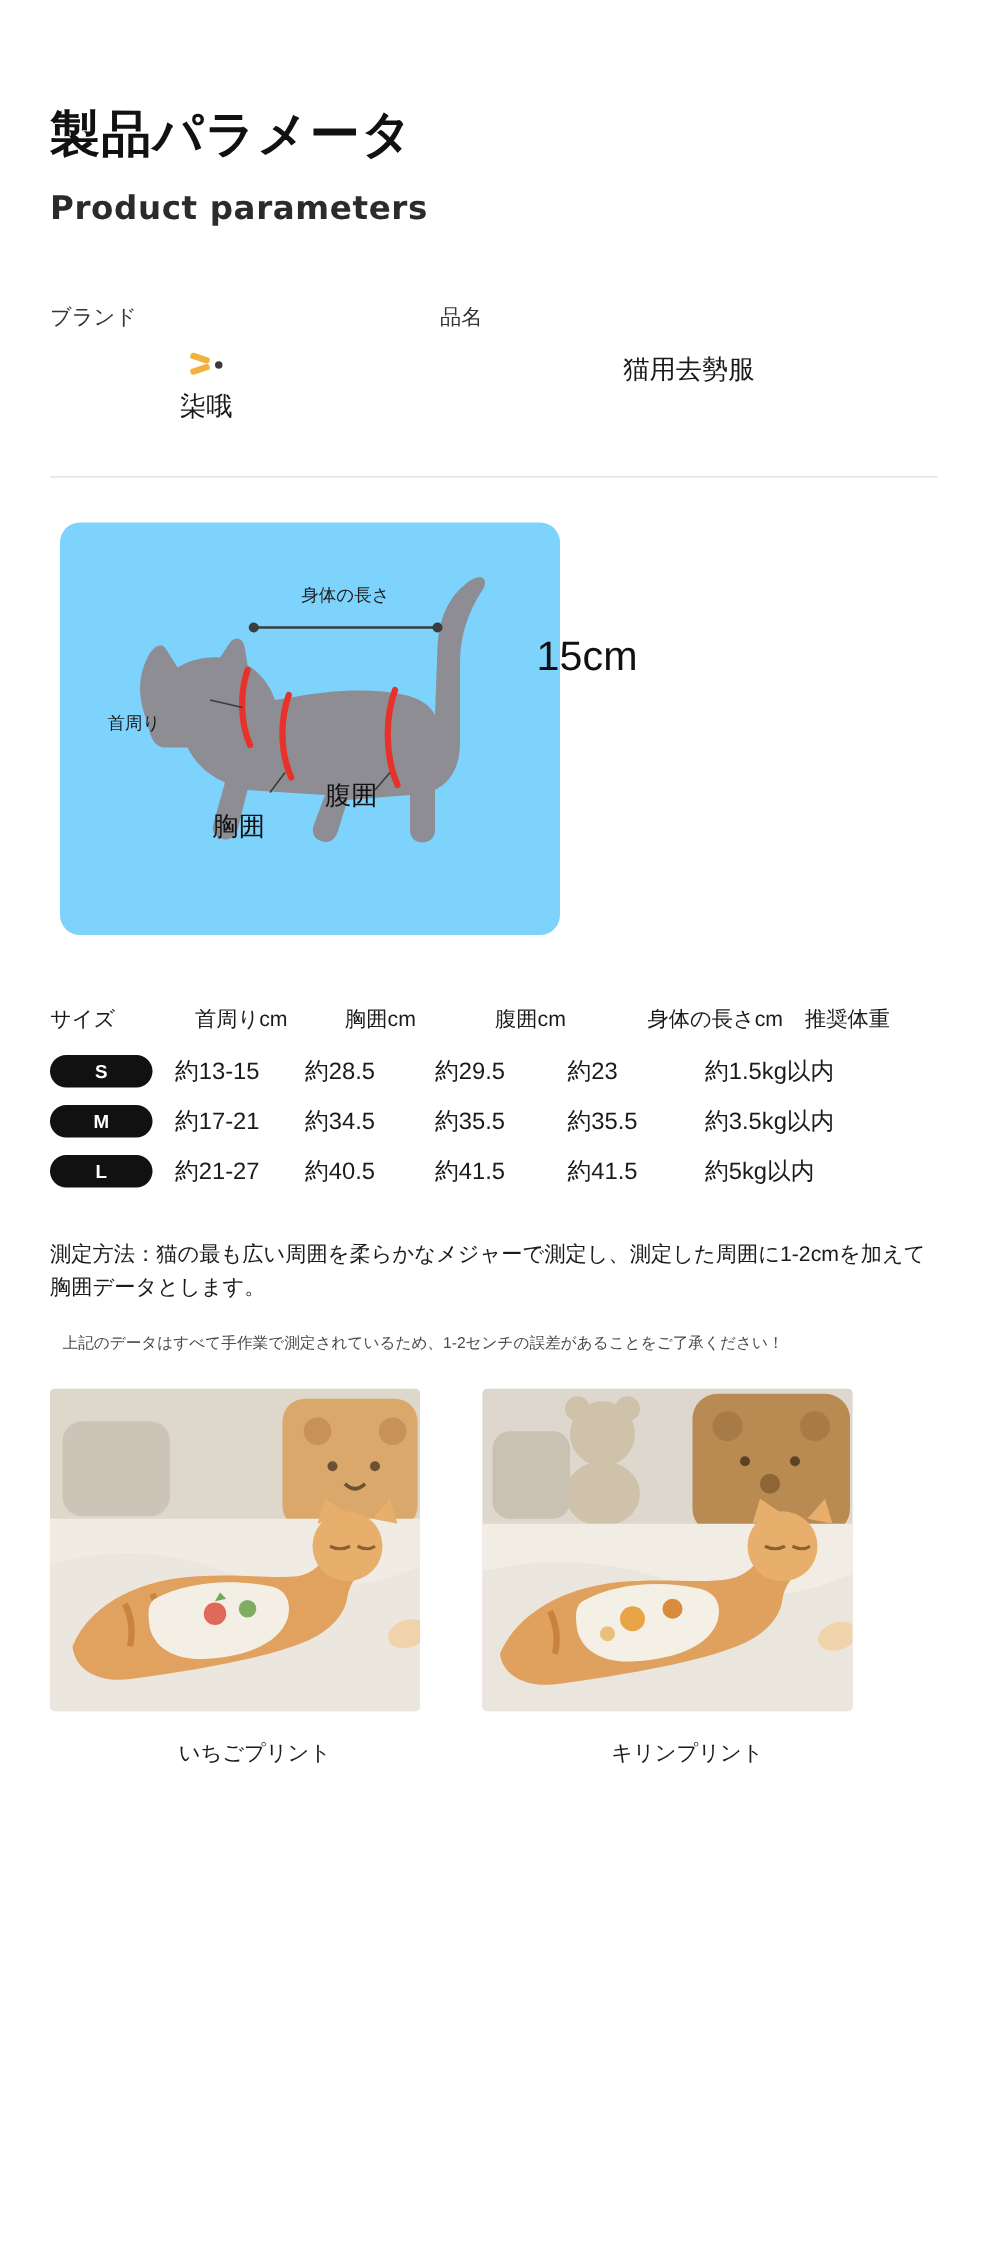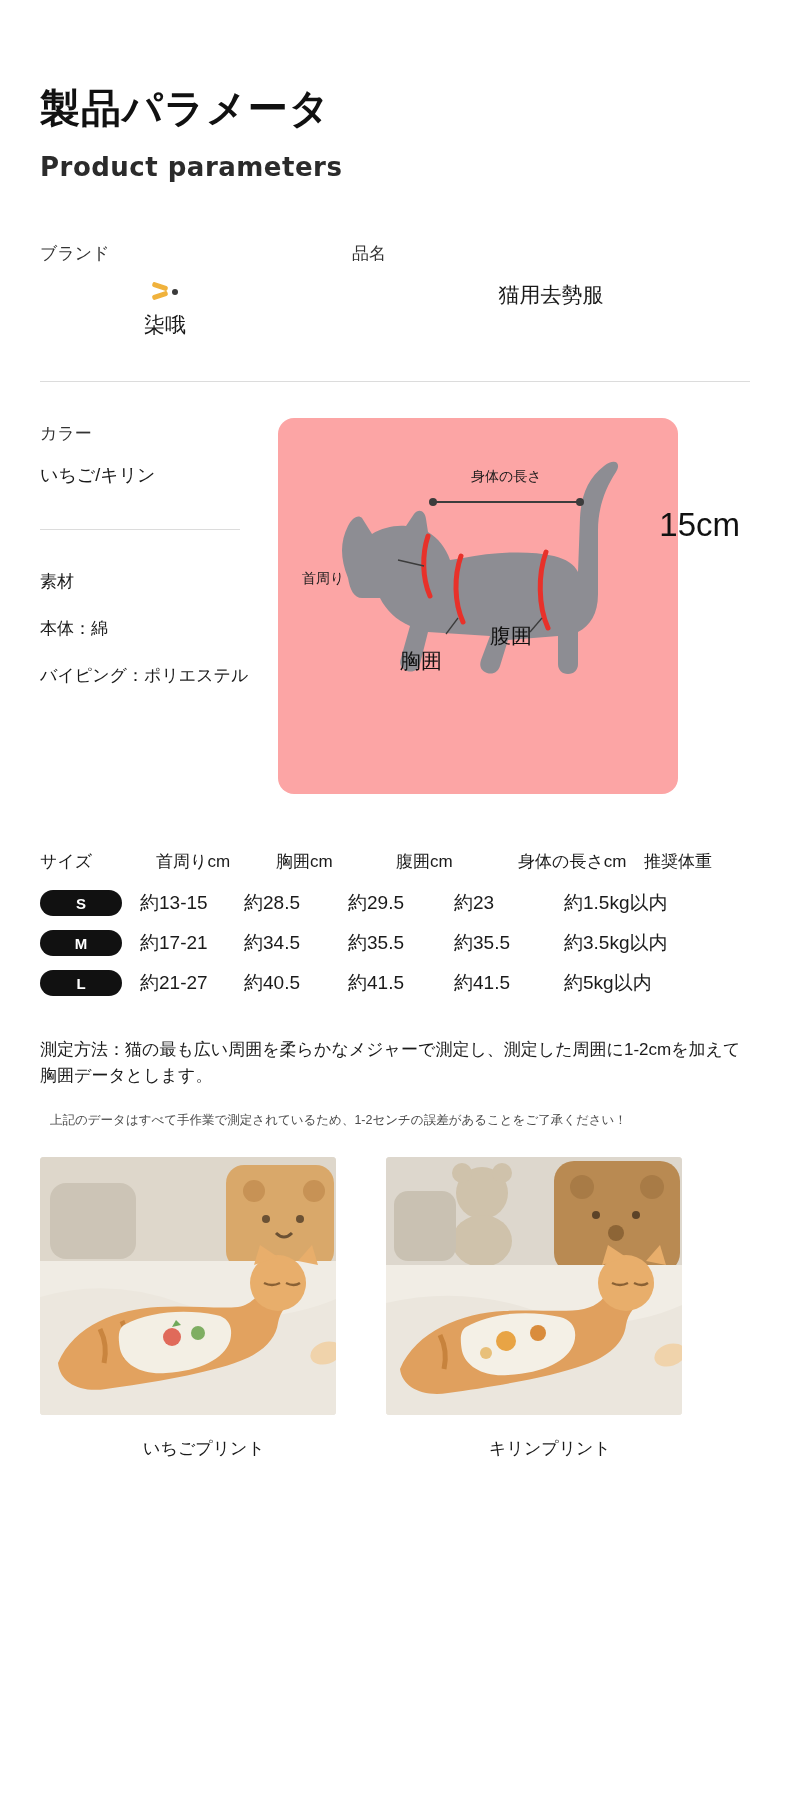--- a/index.html
+++ b/index.html
@@ -94,22 +94,22 @@
 
   .color-value {
     font-size: 18px;
     margin-top: 18px;
     color: #1a1a1a;
   }
   .material-line { font-size: 17px; color: #1a1a1a; margin-top: 24px; }
 
   .diagram-box {
     width: 400px;
-    height: 376px;
-    background: #fca5a5;
+    height: 330px;
+    background: #7dd3fc;
     border-radius: 16px;
     position: relative;
     margin-left: 8px;
   }
   .diagram-box svg { position: absolute; left: 0; top: 0; }
   .tall-label {
     position: absolute;
     right: -62px;
     top: 88px;
     font-size: 33px;
@@ -219,28 +219,20 @@
     </div>
     <div class="info-col-right">
       <div class="field-label">品名</div>
       <div class="field-value">猫用去勢服</div>
     </div>
   </div>
 
   <div class="divider"></div>
 
   <div class="mid-section">
-    <div class="mid-left">
-      <div class="field-label">カラー</div>
-      <div class="color-value">いちご/キリン</div>
-      <div class="divider-short"></div>
-      <div class="material-line" style="margin-top:40px;">素材</div>
-      <div class="material-line">本体：綿</div>
-      <div class="material-line">バイピング：ポリエステル</div>
-    </div>
 
     <div class="mid-right">
       <div class="diagram-box">
         <svg width="400" height="330" viewBox="0 0 400 330">
 
           <path fill="#8d8d93" d="
             M70,160
             C62,140 62,124 70,108
             C74,100 80,96 84,100
             L94,116
@@ -285,21 +277,21 @@
           <line x1="155" y1="84" x2="302" y2="84" stroke="#3c3c3c" stroke-width="2"></line>
           <circle cx="155" cy="84" r="4" fill="#3c3c3c"></circle>
           <circle cx="302" cy="84" r="4" fill="#3c3c3c"></circle>
 
           <line x1="120" y1="142" x2="146" y2="148" stroke="#3c3c3c" stroke-width="1.3"></line>
           <line x1="168" y1="216" x2="180" y2="200" stroke="#3c3c3c" stroke-width="1.3"></line>
           <line x1="252" y1="214" x2="264" y2="200" stroke="#3c3c3c" stroke-width="1.3"></line>
         </svg>
 
         <div style="position:absolute; left:193px; top:50px; font-size:14px; color:#1a1a1a;">身体の長さ</div>
-        <div style="position:absolute; left:24px; top:152px; font-size:14px; color:#1a1a1a;">首周り</div>
+        <div style="position:absolute; left:38px; top:152px; font-size:14px; color:#1a1a1a;">首周り</div>
         <div style="position:absolute; left:122px; top:212px; font-size:21px; color:#111;margin-top:17px;">胸囲</div>
         <div style="position:absolute; left:212px; top:204px; font-size:21px; color:#111;">腹囲</div>
         <div class="tall-label">15cm</div>
       </div>
     </div>
   </div>
 
   <div class="size-table">
     <div class="size-head">
       <div class="c0">サイズ</div>

